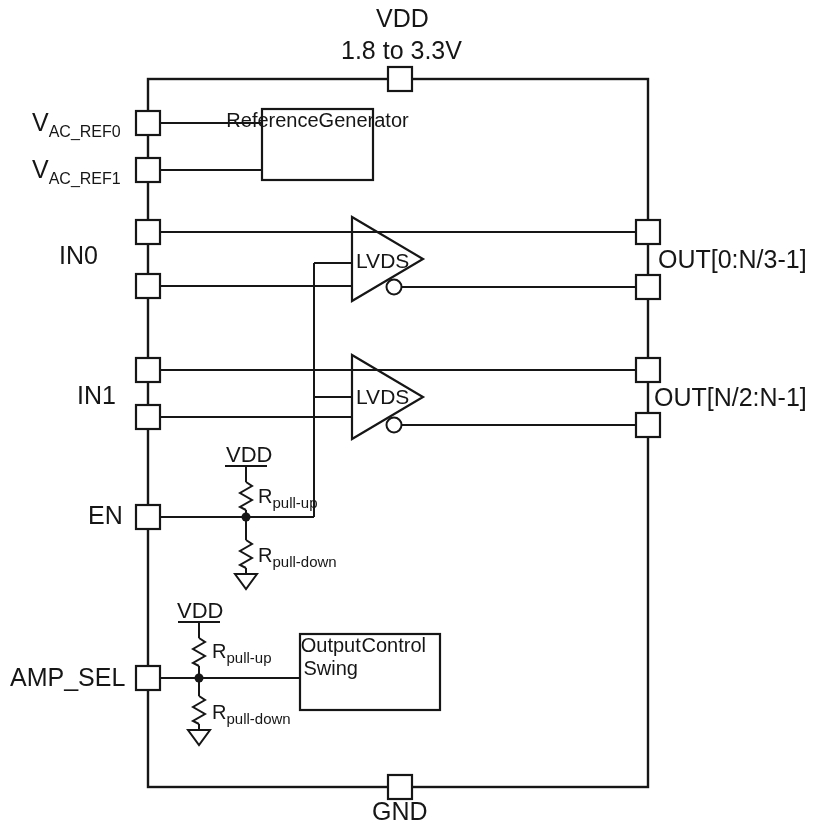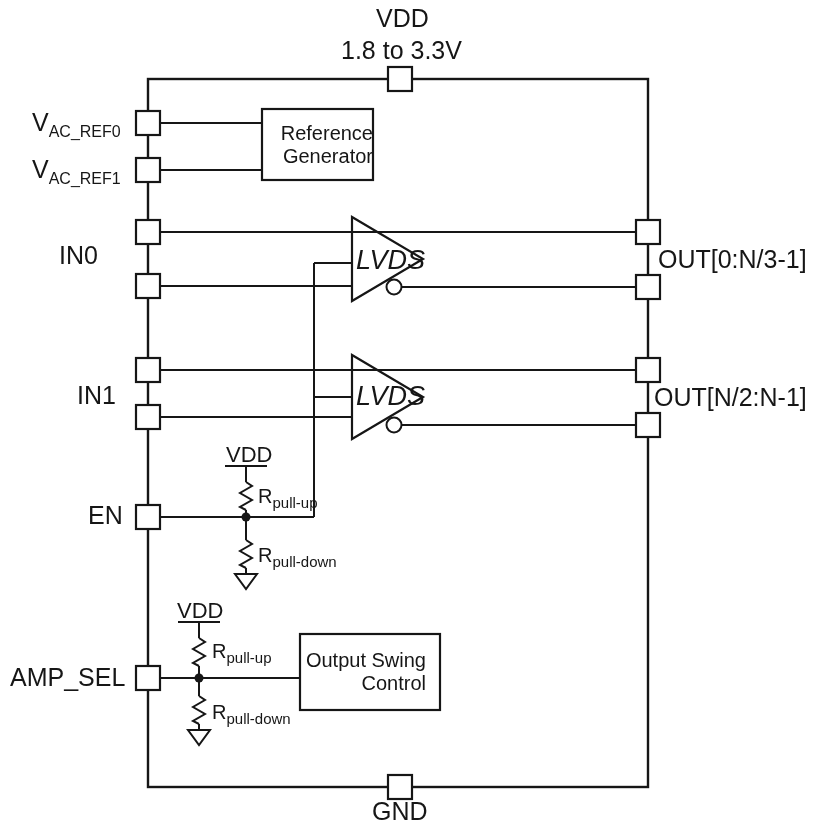--- a/index.html
+++ b/index.html
@@ -38,29 +38,27 @@
     line-height: 22px;
   }
   .rlbl {
     font-size: 20px;
     line-height: 20px;
   }
   .rlbl sub {
     font-size: 15px;
   }
   .lvds {
-    font-size: 27px;
+    font-size: 21px;
     line-height: 21px;
-    font-style: italic;
   }
   .block-text {
     position: absolute;
     display: flex;
-    flex-direction: column;
-    align-items: flex-end;
+    align-items: flex-start;
     justify-content: center;
     text-align: center;
     font-size: 20px;
     line-height: 23px;
     color: var(--ink, #161616);
   }
   svg .wire {
     stroke: var(--ink, #161616);
     stroke-width: 2;
     fill: none;

